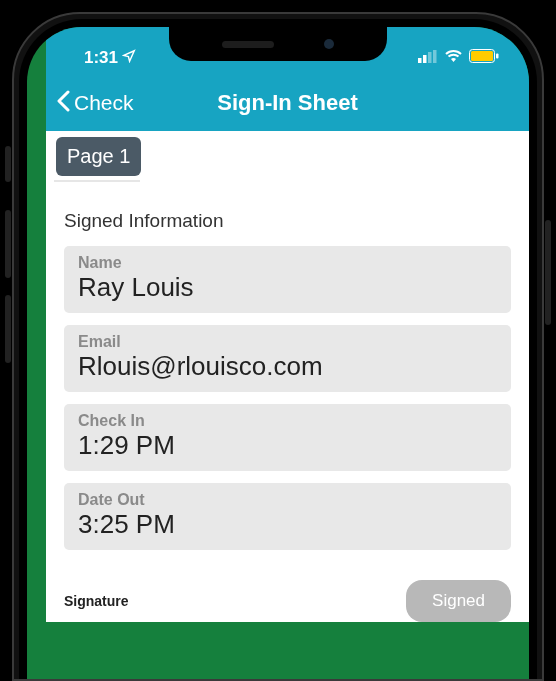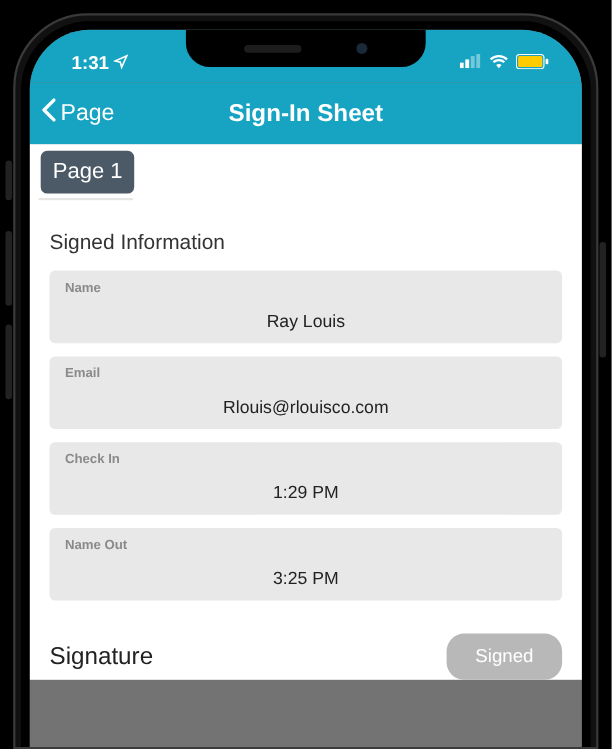--- a/index.html
+++ b/index.html
@@ -17,23 +17,24 @@
     .phone-inner {
       position:absolute;
       left:5px; top:5px; right:5px; bottom:0;
       background:#000;
       border-radius:63px 63px 0 0;
       overflow:hidden;
     }
     .screen {
       position:absolute;
       left:8px; top:8px; right:8px; bottom:0;
-      background:#737373;
+      background:#15803d;
       border-radius:55px 55px 0 0;
       overflow:hidden;
+      padding-left:19px;
     }
 
     .notch {
       position:absolute;
       top:0; left:50%; transform:translateX(-50%);
       width:218px; height:34px;
       background:#000;
       border-radius:0 0 22px 22px;
       z-index:10;
       display:flex; align-items:center; justify-content:center;
@@ -93,31 +94,31 @@
       padding:28px 18px 14px 18px;
     }
 
     .field {
       margin:0 18px 12px 18px;
       background:#e8e8e8;
       border-radius:5px;
       padding:8px 14px 10px 14px;
     }
     .field-label {
-      font-size:12px; color:#8a8a8a; font-weight:600;
+      font-size:16px; color:#8a8a8a; font-weight:600;
     }
     .field-value {
-      font-size:16px; color:#222; margin-top:16px;text-align:center;
+      font-size:26px; color:#222; margin-top:0;
     }
 
     .sig-row {
       display:flex; align-items:center; justify-content:space-between;
       padding:18px 18px 0 18px;
     }
-    .sig-label { font-size:22px; color:#222; }
+    .sig-label { font-size:14px; color:#222;font-weight:bold; }
     .signed-btn {
       background:#b8b8b8;
       color:#fff;
       padding:11px 26px;
       border-radius:16px;
       font-size:17px;
     }
 
     
     .side-btn { position:absolute; background:#222; border-radius:3px; }
@@ -178,21 +179,21 @@
       </div>
     </div>
 
     <div class="nav-bar">
       <div class="back-btn">
         <span>
           <svg width="15" height="22" viewBox="0 0 15 22">
                 <path d="M12 2 L3 11 L12 20" stroke="#fff" stroke-width="3" fill="none" stroke-linecap="round" stroke-linejoin="round"></path>
               </svg>
         </span>
-        <span>Page</span>
+        <span>Check</span>
       </div>
       <div class="nav-title">Sign-In Sheet</div>
     </div>
 
     <div class="content">
       <div class="page-tab">Page 1</div>
       <div class="tab-underline"></div>
 
       <div class="section-title">Signed Information</div>
 
@@ -206,21 +207,21 @@
         <div class="field-value">Rlouis@rlouisco.com</div>
       </div>
 
 
       <div class="field">
         <div class="field-label">Check In</div>
         <div class="field-value">1:29 PM</div>
       </div>
 
       <div class="field">
-        <div class="field-label">Name Out</div>
+        <div class="field-label">Date Out</div>
         <div class="field-value">3:25 PM</div>
       </div>
 
       <div class="sig-row">
         <div class="sig-label">Signature</div>
         <div class="signed-btn">Signed</div>
       </div>
     </div>
 
   </div>

